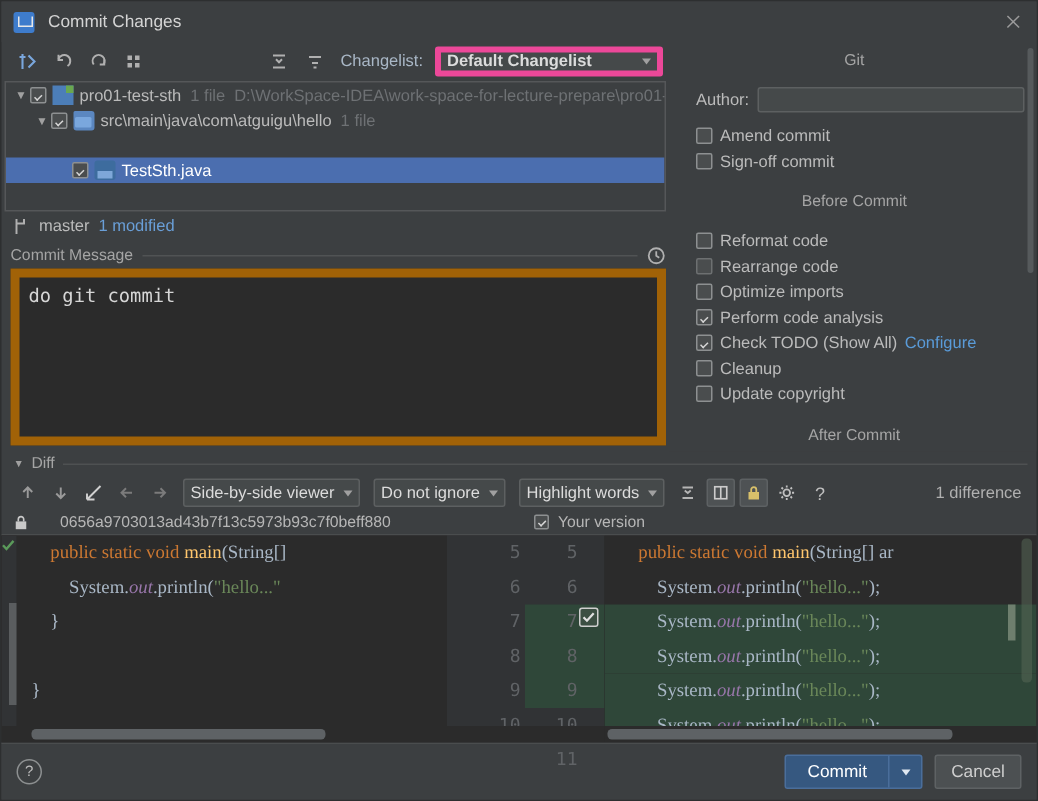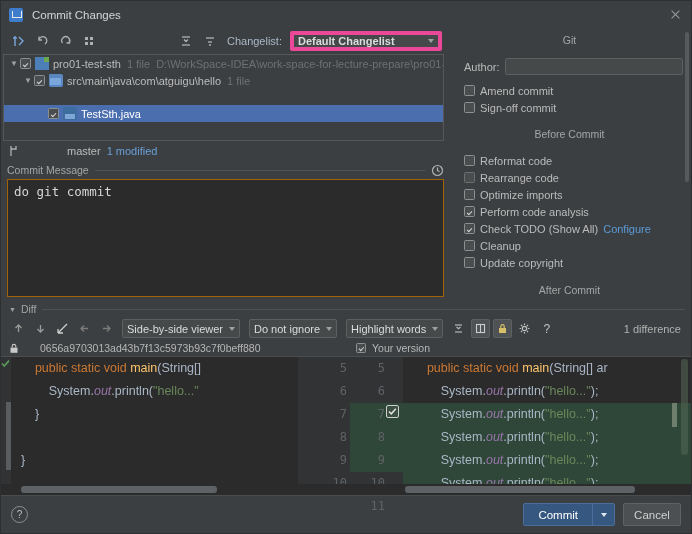--- a/index.html
+++ b/index.html
@@ -68,29 +68,29 @@
   .ficon.mod:before{content:"";position:absolute;right:0;top:0;width:5px;height:5px;background:#6aa84f;}
   .ficon.java{ background:#3d6c9e; border-radius:2px;}
   .ficon.java:after{content:"";position:absolute;left:2px;bottom:1px;width:10px;height:5px;background:#7ea7d8;}
   .tname{ color:#bbbbbb;}
   .trow.sel .tname{ color:#ffffff;}
   .tmeta{ color:#6e7174; margin-left:6px;}
   .tpath{ color:#6e7174; margin-left:6px;}
 
   
   #branchbar{ height:20px; display:flex; align-items:center; padding-left:8px; gap:6px; font-size:11px; flex:none;}
-  #branchbar .bname{ color:#bbbbbb;margin-left:41px;}
+  #branchbar .bname{ color:#bbbbbb;}
   #branchbar .bmod{ color:#6a9fd8;}
 
   
   #cmsg{ flex:none; display:flex; flex-direction:column; padding:0 2px 4px 6px; height:140px;}
   #cmsghdr{ height:18px; display:flex; align-items:center; gap:6px;}
   #cmsghdr .lab{ font-size:10.5px; color:#a5a5a5; white-space:nowrap;}
   #cmsghdr .line{ flex:1; height:1px; background:#505354;}
-  #cmsgbox{ flex:1; background:#2b2b2b; border:1px solid #a16207; padding:4px 6px;
+  #cmsgbox{ flex:1; background:#2b2b2b; border:6px solid #a16207; padding:4px 6px;
      font-family:"DejaVu Sans Mono", monospace; font-size:12.5px; color:#d6d6d6; overflow:hidden;}
 
   
   .grouphdr{ display:flex; align-items:center; gap:6px; margin:3px 6px 6px 0;flex-direction:column; }
   .grouphdr .lab{ font-size:10.5px; color:#a5a5a5; white-space:nowrap;}
   .grouphdr .line{ flex:1; height:1px; background:#4e5152;}
   .authorrow{ display:flex; align-items:center; margin:0 8px 7px 10px; gap:6px;}
   .authorrow .lab{ font-size:11px; color:#bbbbbb;}
   #author-input{ flex:1; height:17px; background:#45494a; border:1px solid #5d6061; border-radius:2px;}
   .optrow{ display:flex; align-items:center; gap:5px; height:17px; margin-left:10px; cursor:pointer;}
@@ -125,21 +125,21 @@
   #versionbar .vcb:after{ content:""; position:absolute; left:2px; top:3px; width:3.5px; height:2px;
      border-left:1.5px solid #d6d6d6; border-bottom:1.5px solid #d6d6d6; transform:rotate(-45deg);}
   #hash{ font-family:"Liberation Sans", sans-serif; color:#b6b6b6; }
 
   
   #diffarea{ flex:1; display:flex; min-height:0; background:#2b2b2b; border-top:1px solid #4a4d4e; position:relative;}
   .pane{ position:relative; overflow:hidden; background:#2b2b2b;}
   #paneL{ width:297px; flex:none;}
   #gutterMid{ width:105px; flex:none; background:#313335; position:relative;}
   #paneR{ flex:1; min-width:0;}
-  .codeline{ height:23px; line-height:23px; font-family:Liberation Sans, sans-serif;
+  .codeline{ height:23px; line-height:23px; font-family:Liberation Serif, serif;
      font-size:12.5px; white-space:pre; }
   .mark{ position:absolute; left:0; top:0; width:10px; height:100%; background:#313335;}
   .k{ color:#cc7832;} .cls{ color:#ffc66d;} .str{ color:#6a8759;} .fld{ color:#9876aa; font-style:italic;}
   .pl{ color:#a9b7c6;}
   .addbg{ background:#2f4739;}
   .gnum{ position:absolute; font-family:"DejaVu Sans Mono", monospace; font-size:12px; color:#606366; text-align:right;}
 
   
   #hscrolls{ height:11px; display:flex; flex:none; background:#2b2b2b;}
   #hscrolls .track{ position:relative; height:11px; background:#2b2b2b;}

